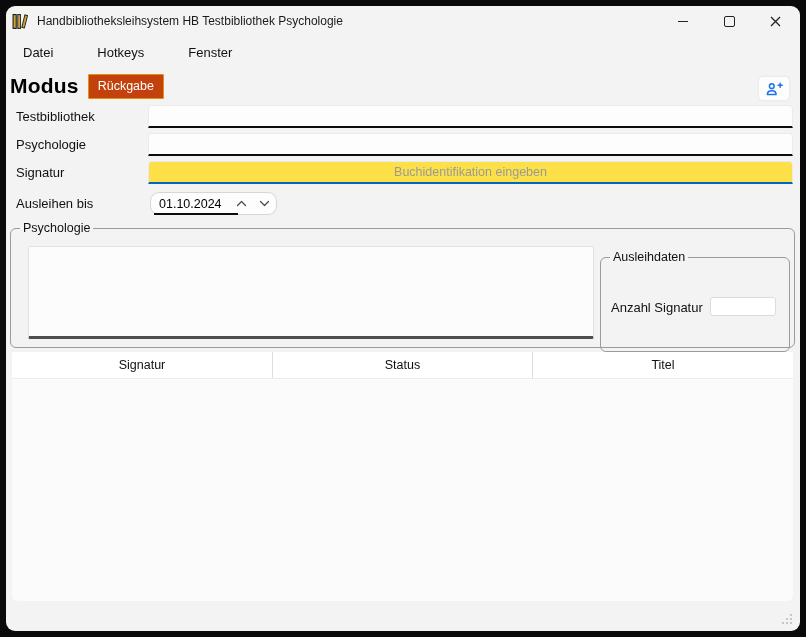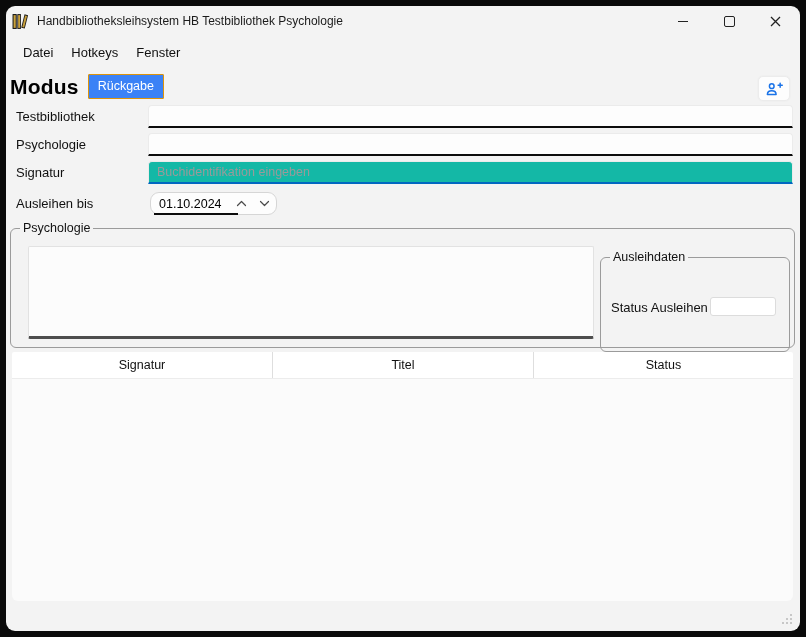--- a/index.html
+++ b/index.html
@@ -15,43 +15,43 @@
   }
   
   .titlebar{position:absolute;left:0;top:0;width:100%;height:30px;display:flex;align-items:center;}
   .app-icon{margin-left:6px;width:17px;height:17px;flex:0 0 auto;}
   .title-text{margin-left:8px;font-size:12px;color:#1b1b1b;white-space:nowrap;}
   .win-controls{position:absolute;right:2px;top:0;height:30px;display:flex;}
   .win-btn{width:46px;height:30px;display:flex;align-items:center;justify-content:center;background:transparent;border:none;}
   .min-glyph{width:10px;height:0;border-top:1.4px solid #222;display:block;}
   .max-glyph{width:9px;height:9px;border:1.4px solid #222;border-radius:2px;display:block;}
   
-  .menubar{position:absolute;left:8px;top:34px;display:flex;}
+  .menubar{position:absolute;left:8px;top:34px;display:flex;gap:26px;}
   .menu-item{font-size:13px;color:#111;padding:5px 9px;background:transparent;border:none;}
   
-  .mode-row{position:absolute;left:4px;top:68px;display:flex;align-items:center;}
+  .mode-row{position:absolute;left:4px;top:68px;display:flex;align-items:flex-start;}
   .mode-heading{font-size:21px;font-weight:bold;color:#000;margin:0;letter-spacing:0.2px;}
   .mode-badge{
-    margin-left:9px;background:#3b82f6;border:1px solid #DD940A;color:#fff;
+    margin-left:9px;background:#c2410c;border:1px solid #DD940A;color:#fff;
     font-size:12.5px;padding:4px 9px 5px 9px;border-radius:1px;
   }
   .adduser-btn{
     position:absolute;right:10px;top:70px;width:32px;height:25px;
     background:#fdfdfd;border:1px solid #ececec;border-radius:5px;
     display:flex;align-items:center;justify-content:center;box-shadow:0 0 2px rgba(0,0,0,0.05);
   }
   
   .form-label{position:absolute;left:10px;height:23px;line-height:23px;font-size:13px;color:#111;white-space:nowrap;}
   .text-input{
     position:absolute;left:142px;width:645px;height:23px;box-sizing:border-box;
     background:#fdfdfd;border:1px solid #ebebeb;border-bottom:2px solid #0c0c0c;
     border-radius:4px 4px 0 0;font-family:"Liberation Sans",sans-serif;
     font-size:12.5px;color:#111;padding:0 8px;outline:none;
   }
-  .text-input.focused{border-bottom-color:#0067C0;background:#14b8a6;}
+  .text-input.focused{border-bottom-color:#0067C0;background:#fde047;text-align:center;}
   .text-input::placeholder{color:#9a9a9a;opacity:1;}
   .date-control{
     position:absolute;left:144px;top:186px;width:127px;height:23px;box-sizing:border-box;
     background:#fdfdfd;border:1px solid #d6d6d6;border-radius:9px;
     display:flex;align-items:center;
   }
   .date-text{font-size:12.5px;color:#000;padding-left:8px;flex:0 0 auto;}
   .date-underline{position:absolute;left:3px;bottom:-1px;width:84px;height:2px;background:#0c0c0c;}
   .spin-btn{width:27px;height:21px;display:flex;align-items:center;justify-content:center;background:transparent;border:none;}
   .spin-btn:first-of-type{margin-left:8px;}
@@ -166,30 +166,30 @@
         </svg>
     </button>
   </div>
 
   <div class="groupbox nutzer-group">
     <span class="groupbox-legend">Psychologie</span>
     <textarea class="nutzer-textarea" style=""></textarea>
 
     <div class="groupbox ausleih-group">
       <span class="groupbox-legend">Ausleihdaten</span>
-      <span class="anzahl-label">Status Ausleihen</span>
+      <span class="anzahl-label">Anzahl Signatur</span>
       <input class="anzahl-input" type="text" value="" style="">
     </div>
   </div>
 
   <div class="table-wrap">
     <div class="table-header">
       <div class="th-cell th-signatur">Signatur</div>
+      <div class="th-cell th-status">Status</div>
       <div class="th-cell th-titel">Titel</div>
-      <div class="th-cell th-status">Status</div>
     </div>
     <div class="table-body" id="table-body"></div>
   </div>
 
   <svg class="resize-grip" width="12" height="12" viewBox="0 0 12 12">
     <circle cx="10" cy="2" r="1" fill="#b9b9b9"></circle>
     <circle cx="10" cy="6" r="1" fill="#b9b9b9"></circle>
     <circle cx="10" cy="10" r="1" fill="#b9b9b9"></circle>
     <circle cx="6" cy="6" r="1" fill="#b9b9b9"></circle>
     <circle cx="6" cy="10" r="1" fill="#b9b9b9"></circle>

